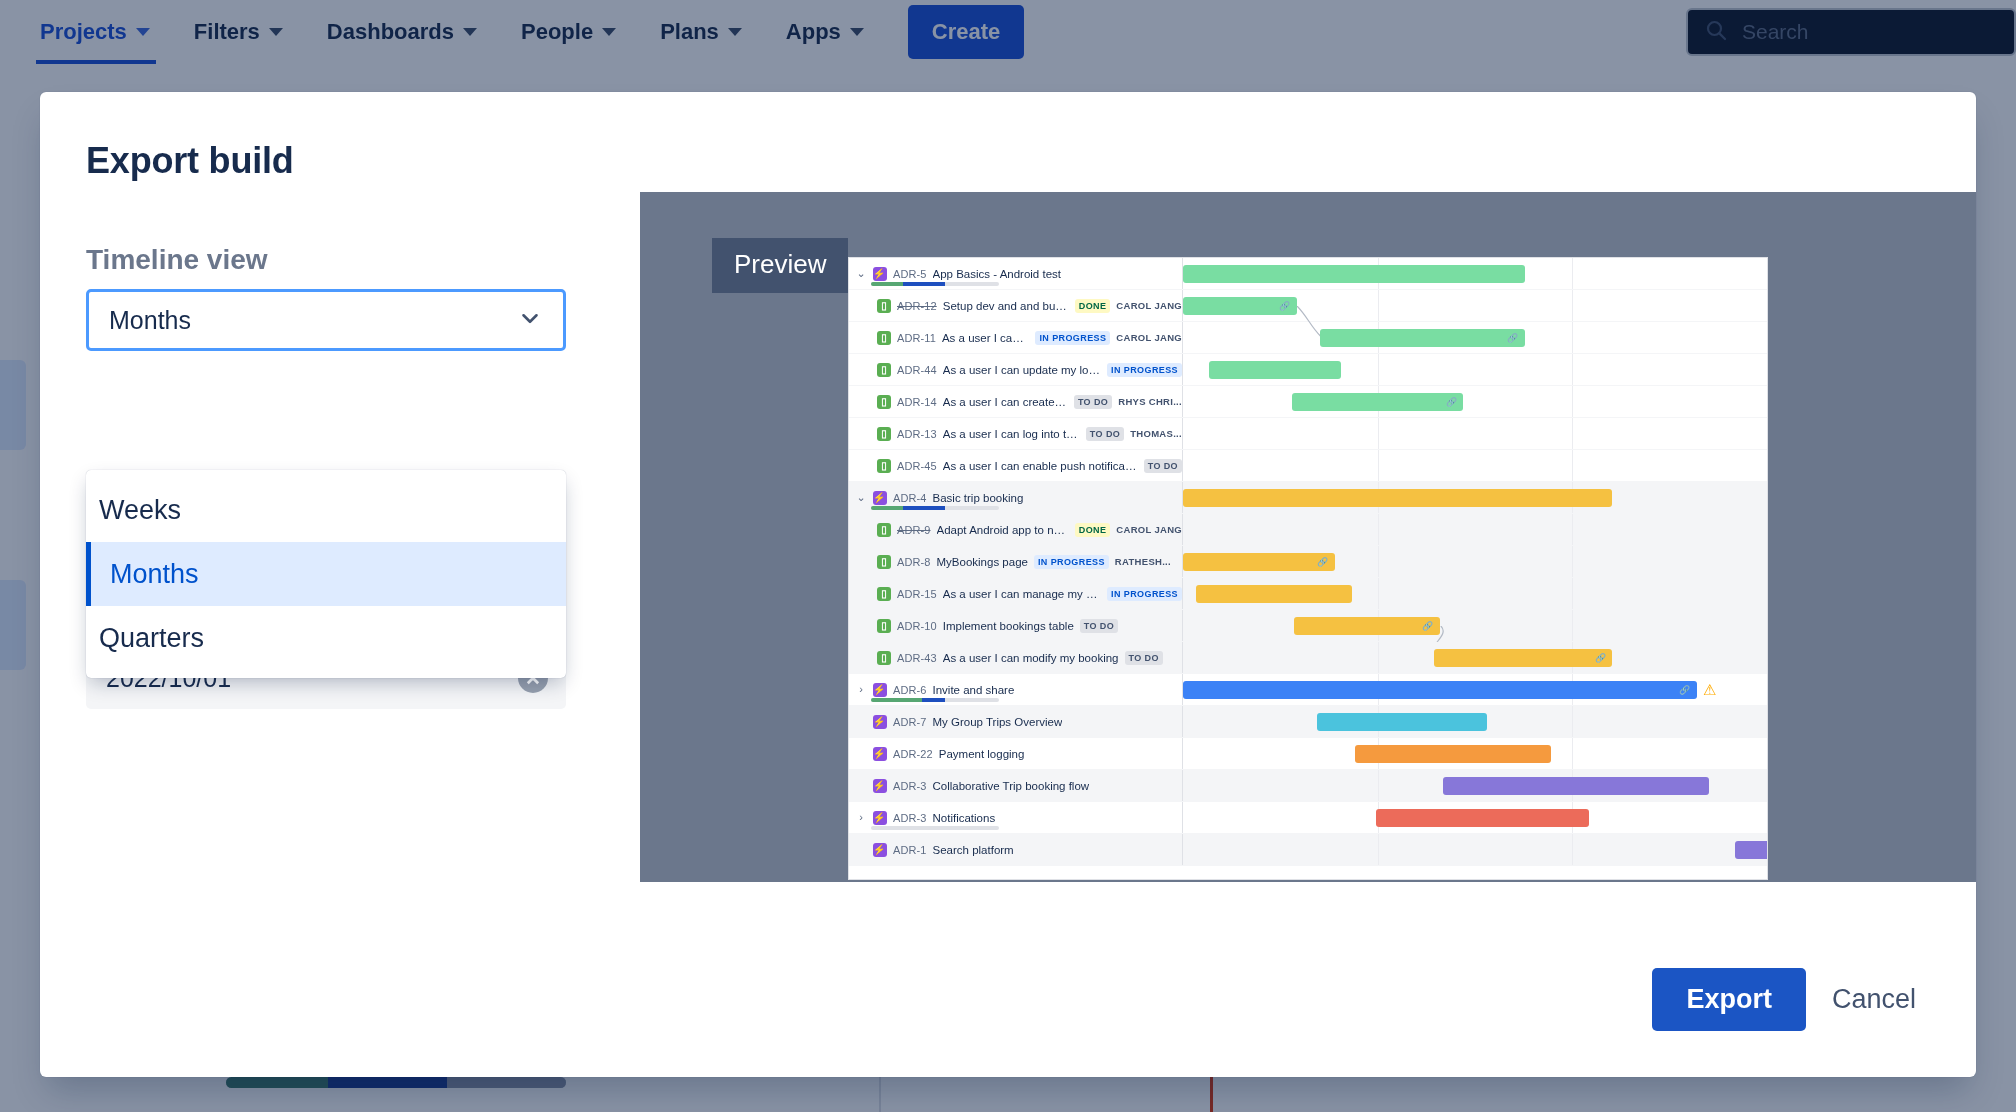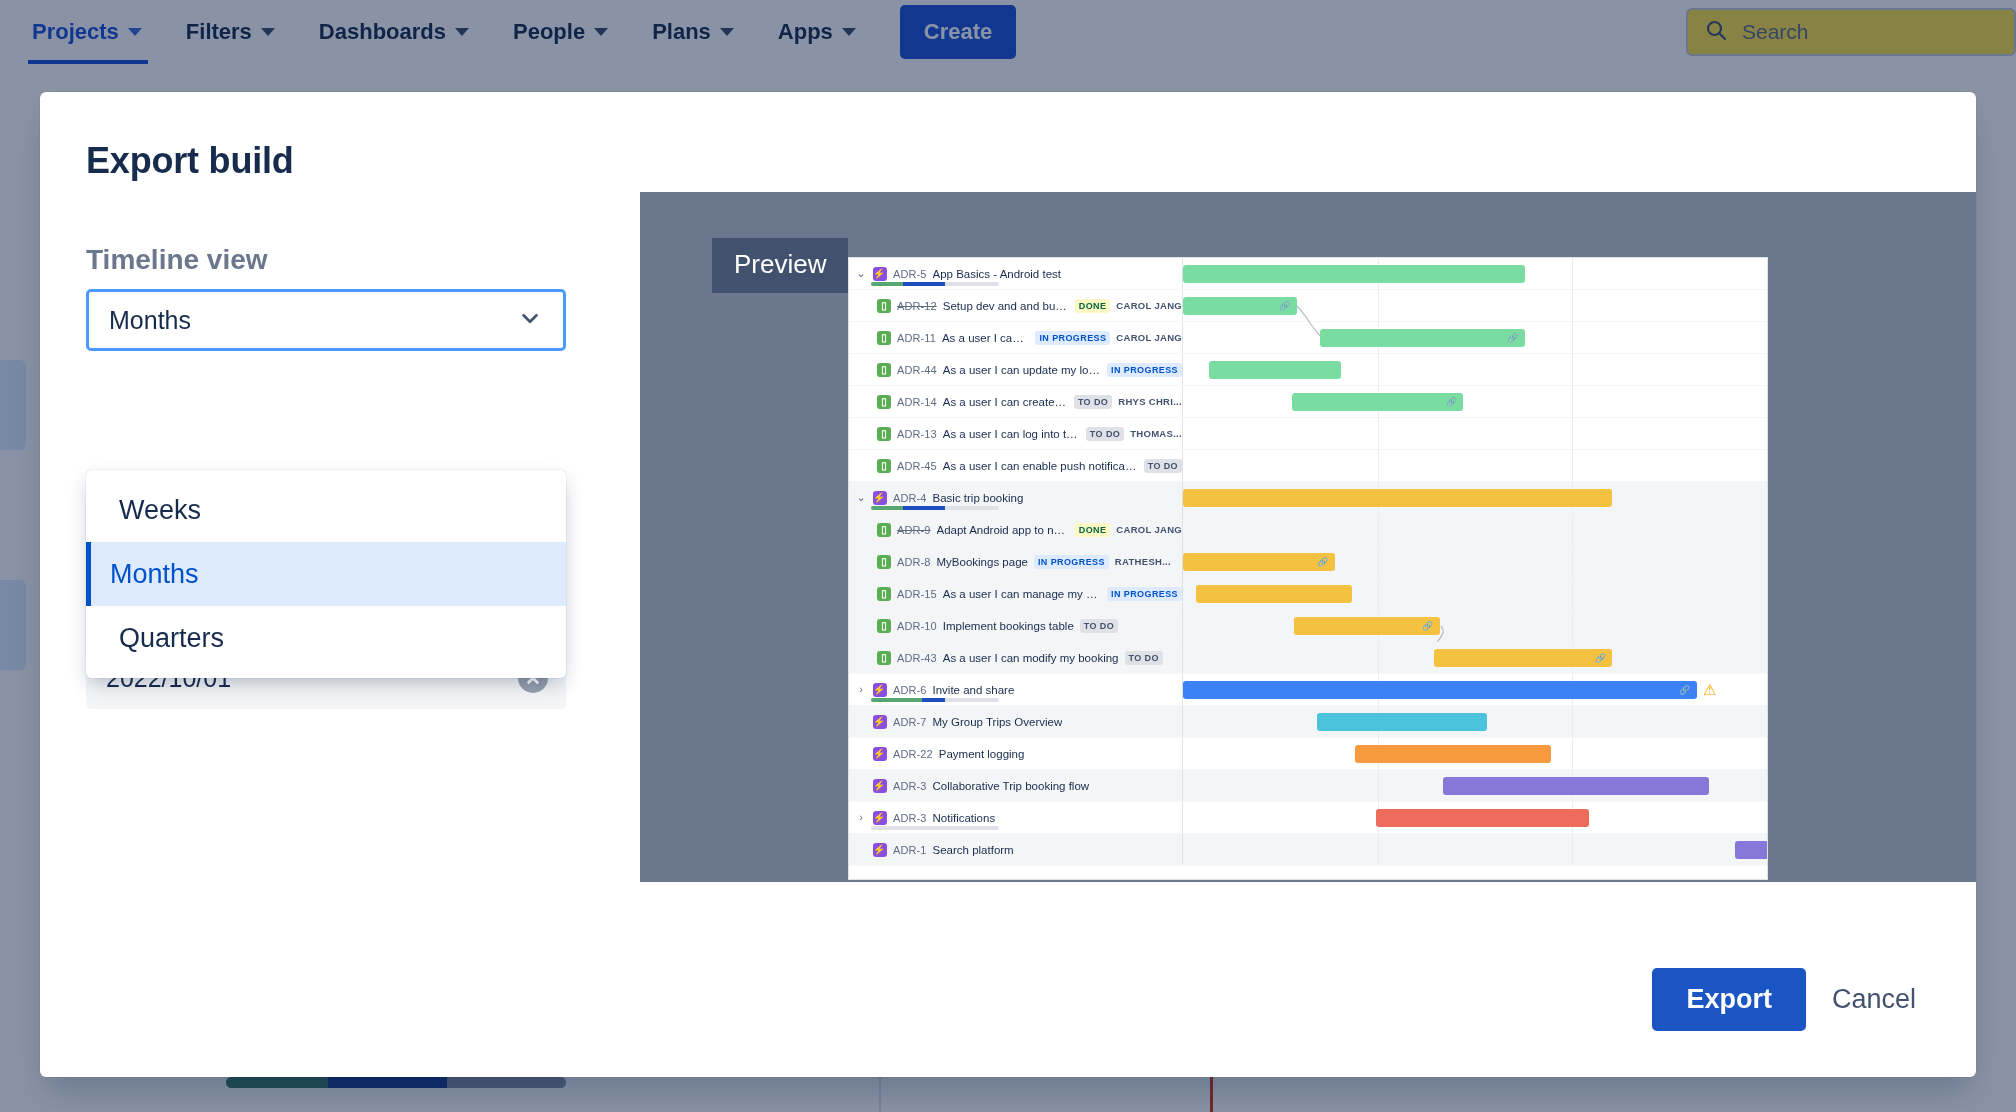--- a/index.html
+++ b/index.html
@@ -9,21 +9,21 @@
     overflow: hidden;
     background: #ffffff;
   }
 
   
   #app-background {
     position: absolute; inset: 0;
     background: #ffffff;
   }
   #top-nav {
-    position: absolute; top: 0; left: 4px; width: 1696px; height: 64px;
+    position: absolute; top: 0; left: 12px; width: 1696px; height: 64px;
     background: #ffffff;
     display: flex; align-items: center;
   }
   .nav-item {
     display: flex; align-items: center; gap: 9px;
     padding: 0 22px; height: 64px;
     font-size: 22px; font-weight: 600; color: #172B4D;
     position: relative; white-space: nowrap;
   }
   .nav-item:first-child { padding-left: 28px; }
@@ -44,21 +44,21 @@
     background: #1a4fd6; color: #ffffff;
     font-size: 22px; font-weight: 700;
     border: none; border-radius: 5px;
     padding: 14px 24px; cursor: pointer;
     font-family: inherit;
   }
   #search-box {
     position: absolute; right: 0px; top: 8px;
     width: 330px; height: 48px;
     border: 2px solid #C1C7D0; border-radius: 6px;
-    background: #fde047;
+    background: #0f172a;
     display: flex; align-items: center; gap: 14px;
     padding: 0 16px;
   }
   #search-box .mag { flex: 0 0 auto; }
   #search-text { font-size: 21px; color: #5E6C84; }
 
   #bg-side-chip-1 {
     position: absolute; left: 0; top: 360px;
     width: 26px; height: 90px; border-radius: 0 6px 6px 0;
     background: #DEEBFF;
@@ -156,21 +156,21 @@
     position: absolute; left: 46px; top: 378px;
     width: 480px;
     background: #ffffff;
     border-radius: 5px;
     box-shadow: 0 0 1px rgba(9,30,66,.31), 0 8px 20px -4px rgba(9,30,66,.3);
     padding: 8px 0;
     z-index: 20;
   }
   .menu-option {
     height: 64px; display: flex; align-items: center;
-    padding-left: 28px;
+    padding-left: 8px;
     font-size: 27px; color: #172B4D;
     cursor: pointer;
     border-left: 5px solid transparent;
   }
   .menu-option.selected {
     background: #DEEBFF; color: #0052CC;
     border-left-color: #0052CC;
     padding-left: 19px;
   }
 

